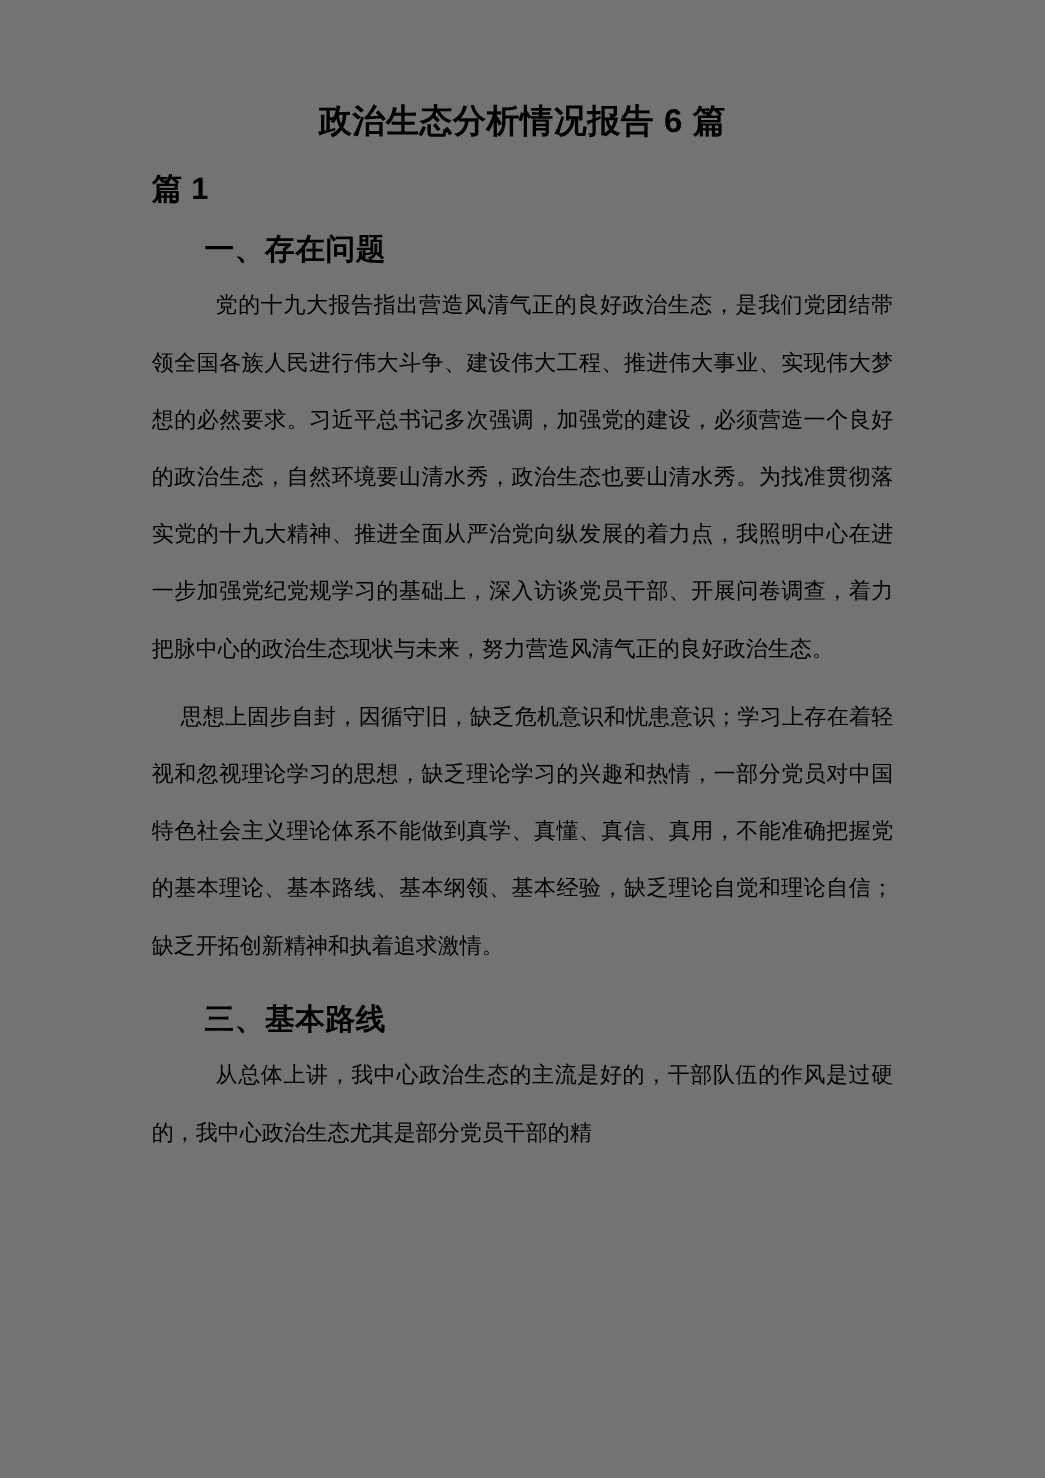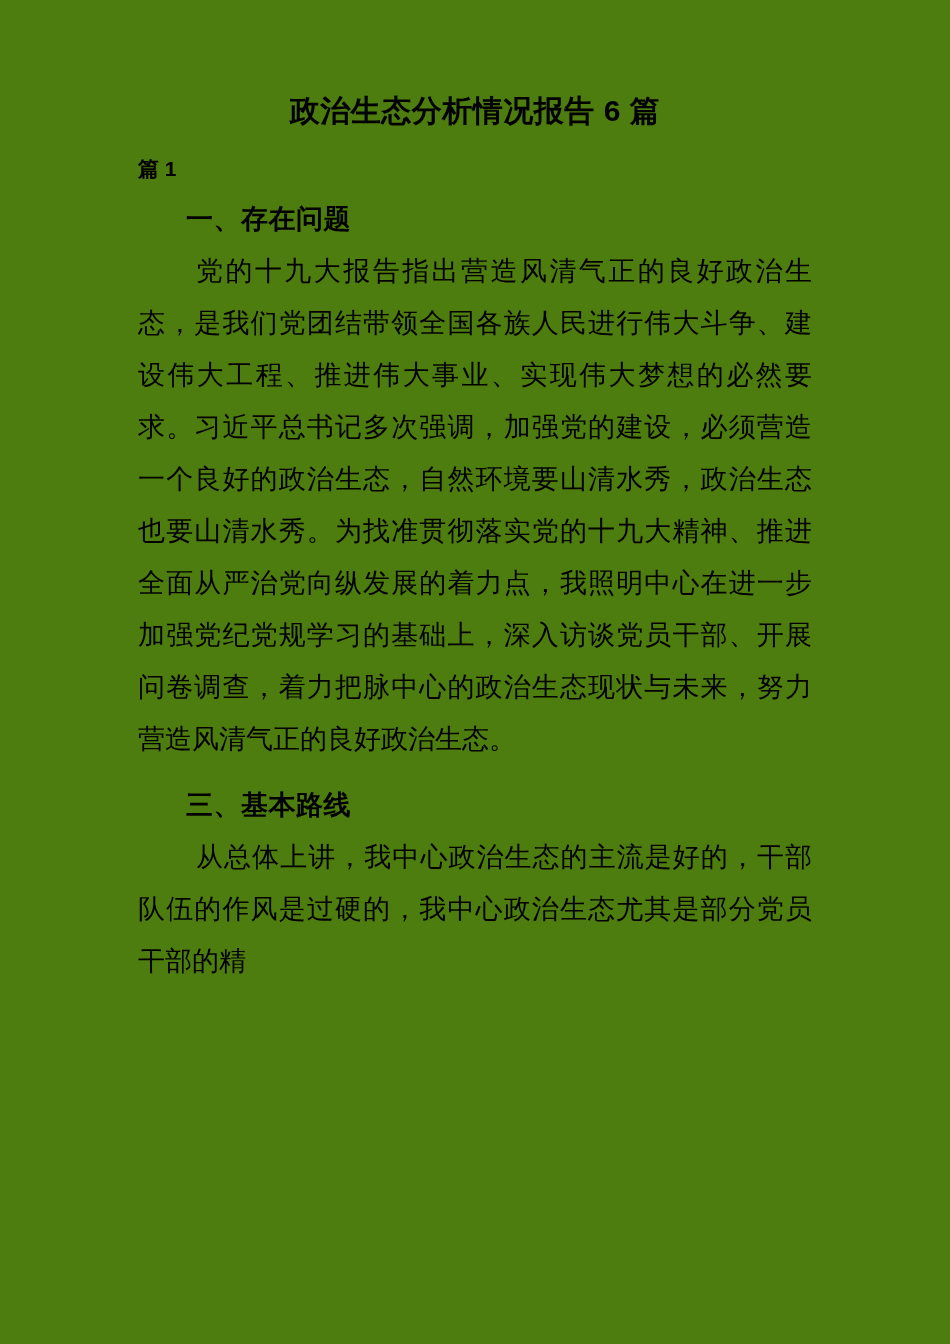--- a/index.html
+++ b/index.html
@@ -12,52 +12,52 @@
     height: 1344px;
     overflow: hidden;
     font-family: "Liberation Sans", "DejaVu Sans", sans-serif;
     color: #000000;
     -webkit-font-smoothing: antialiased;
   }
   .page {
     position: relative;
     width: 950px;
     height: 1344px;
-    background: #4d7c0f;
+    background: #737373;
     box-sizing: border-box;
     padding: 0 138px 0 138px;
   }
   .doc-title {
     text-align: center;
     font-size: 30px;
     font-weight: bold;
     letter-spacing: 0.5px;
     line-height: 1.0;
     margin: 0;
     padding-top: 96px;
   }
   .article-label {
-    font-size: 21px;
+    font-size: 28px;
     font-weight: bold;
     line-height: 1.0;
     margin: 0;
     padding-top: 32px;
     text-align: left;
   }
   .section-heading {
     font-size: 27px;
     font-weight: bold;
     line-height: 1.0;
     margin: 0;
     padding-top: 27px;
     padding-left: 48px;
     letter-spacing: 0.5px;
   }
   .body-para {
-    font-size: 27px;
+    font-size: 20px;
     line-height: 52px;
     margin: 0;
     padding-top: 12px;
     text-align: justify;
     text-justify: inter-ideograph;
     word-break: break-all;
     letter-spacing: 0px;
   }
   .indent-wide { text-indent: 58px; }
   .indent-narrow { text-indent: 26px; }
@@ -70,18 +70,19 @@
 
   <h1 class="doc-title">政治生态分析情况报告 6 篇</h1>
 
   <div class="article-label">篇 1</div>
 
   <h2 class="section-heading">一、存在问题</h2>
 
   <p class="body-para indent-wide">党的十九大报告指出营造风清气正的良好政治生态，是我们党团结带领全国各族人民进行伟大斗争、建设伟大工程、推进伟大事业、实现伟大梦想的必然要求。习近平总书记多次强调，加强党的建设，必须营造一个良好的政治生态，自然环境要山清水秀，政治生态也要山清水秀。为找准贯彻落实党的十九大精神、推进全面从严治党向纵发展的着力点，我照明中心在进一步加强党纪党规学习的基础上，深入访谈党员干部、开展问卷调查，着力把脉中心的政治生态现状与未来，努力营造风清气正的良好政治生态。</p>
 
 
+  <p class="body-para indent-narrow tight-top">思想上固步自封，因循守旧，缺乏危机意识和忧患意识；学习上存在着轻视和忽视理论学习的思想，缺乏理论学习的兴趣和热情，一部分党员对中国特色社会主义理论体系不能做到真学、真懂、真信、真用，不能准确把握党的基本理论、基本路线、基本纲领、基本经验，缺乏理论自觉和理论自信；缺乏开拓创新精神和执着追求激情。</p>
 
   <h2 class="section-heading">三、基本路线</h2>
 
   <p class="body-para indent-wide">从总体上讲，我中心政治生态的主流是好的，干部队伍的作风是过硬的，我中心政治生态尤其是部分党员干部的精</p>
 
 </div>
 
 </body></html>

